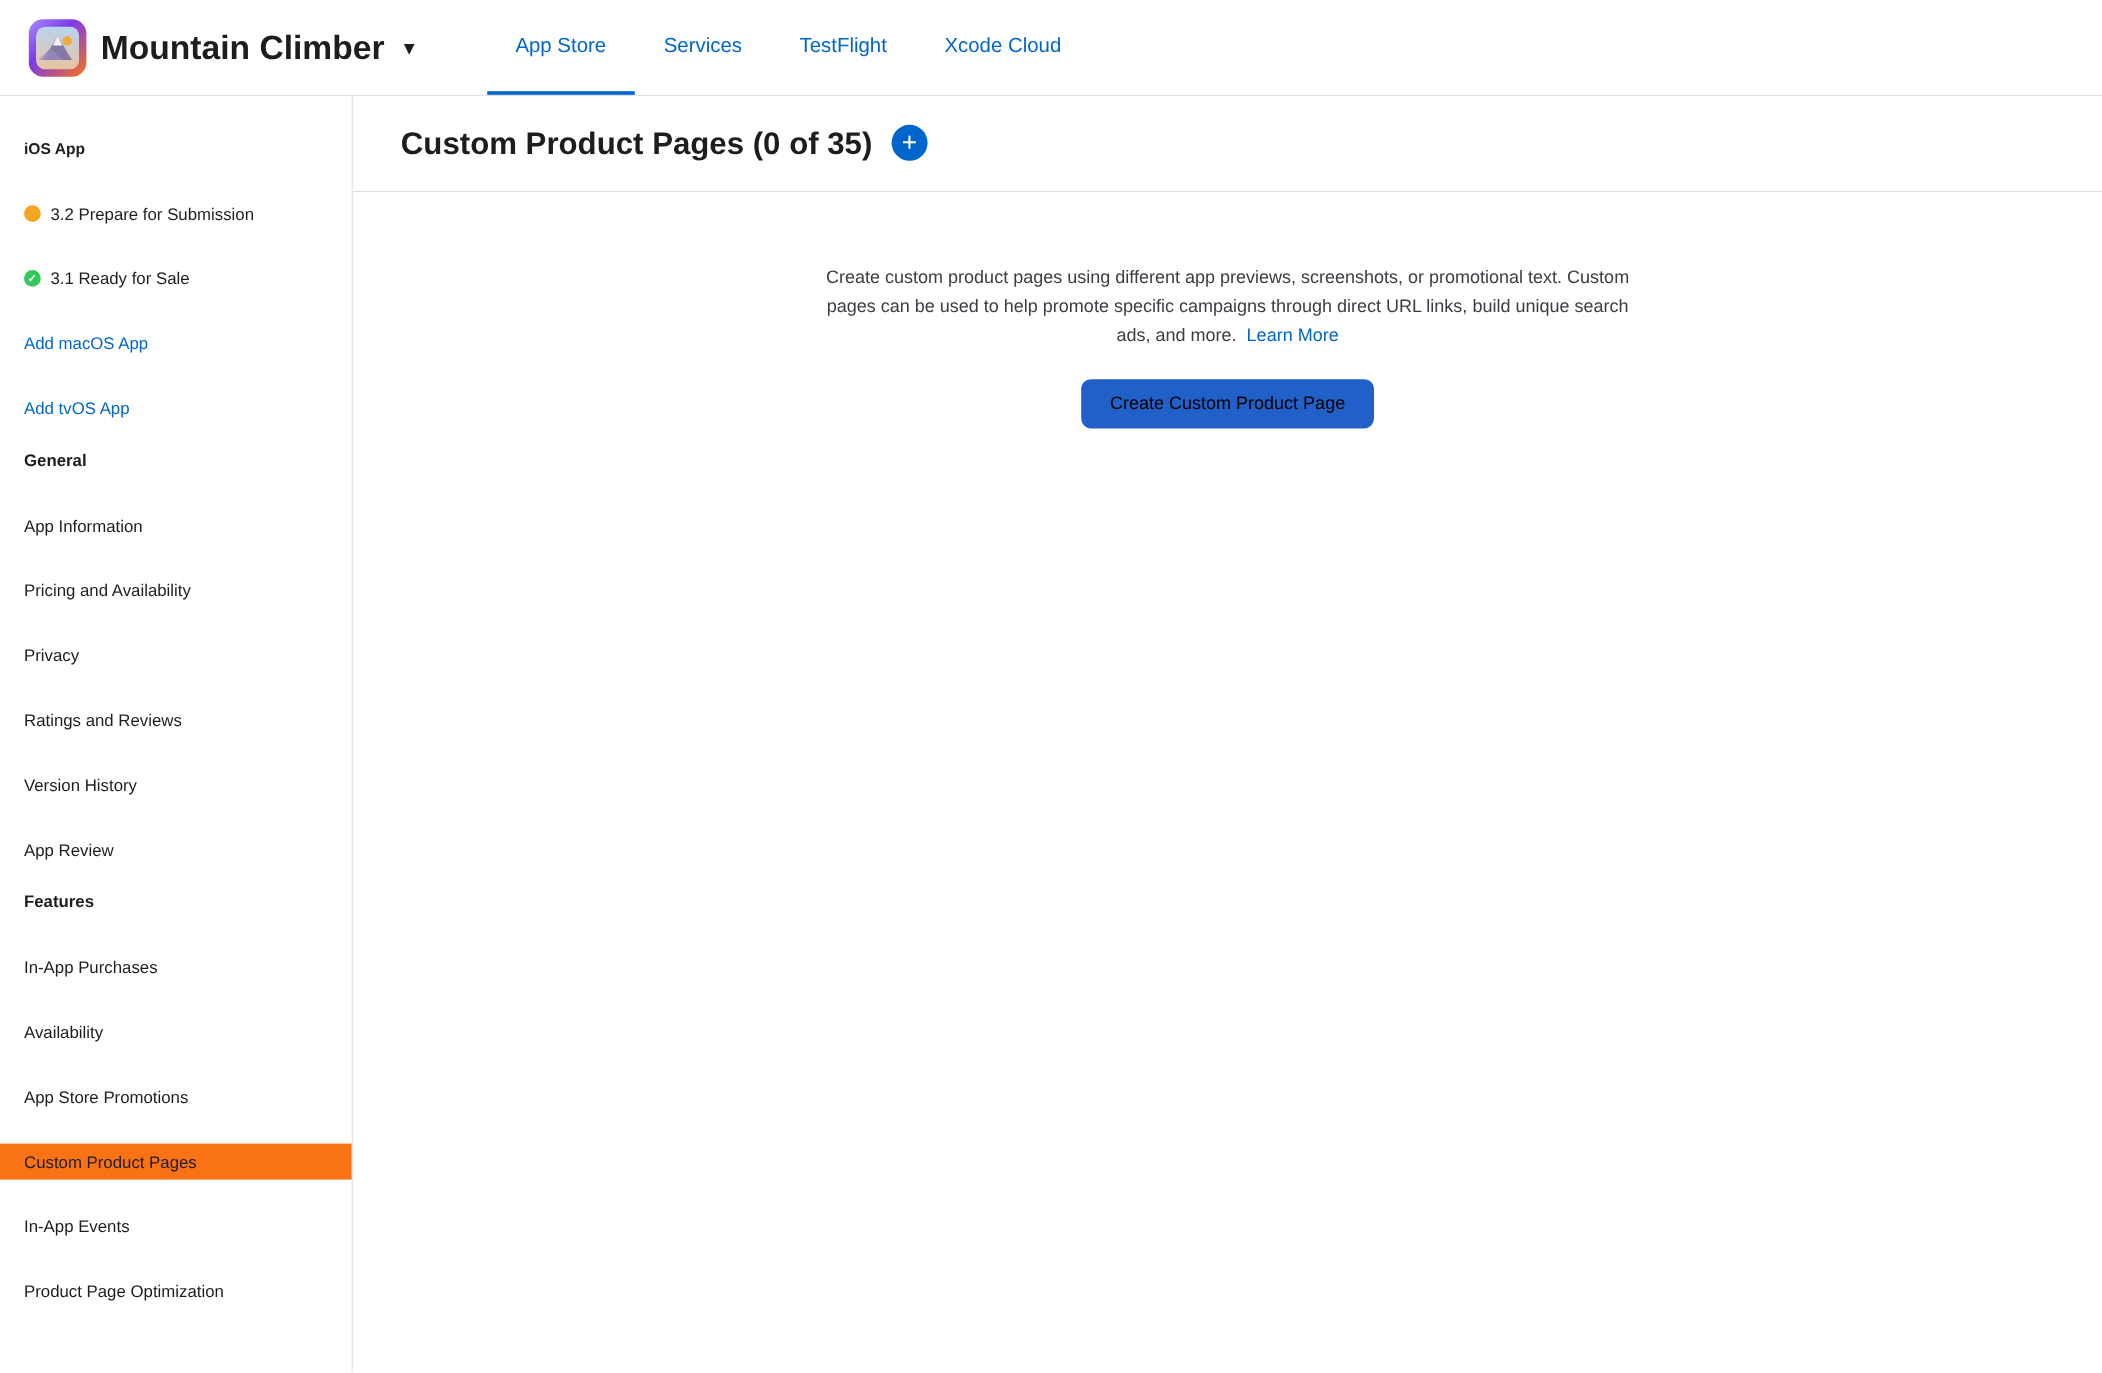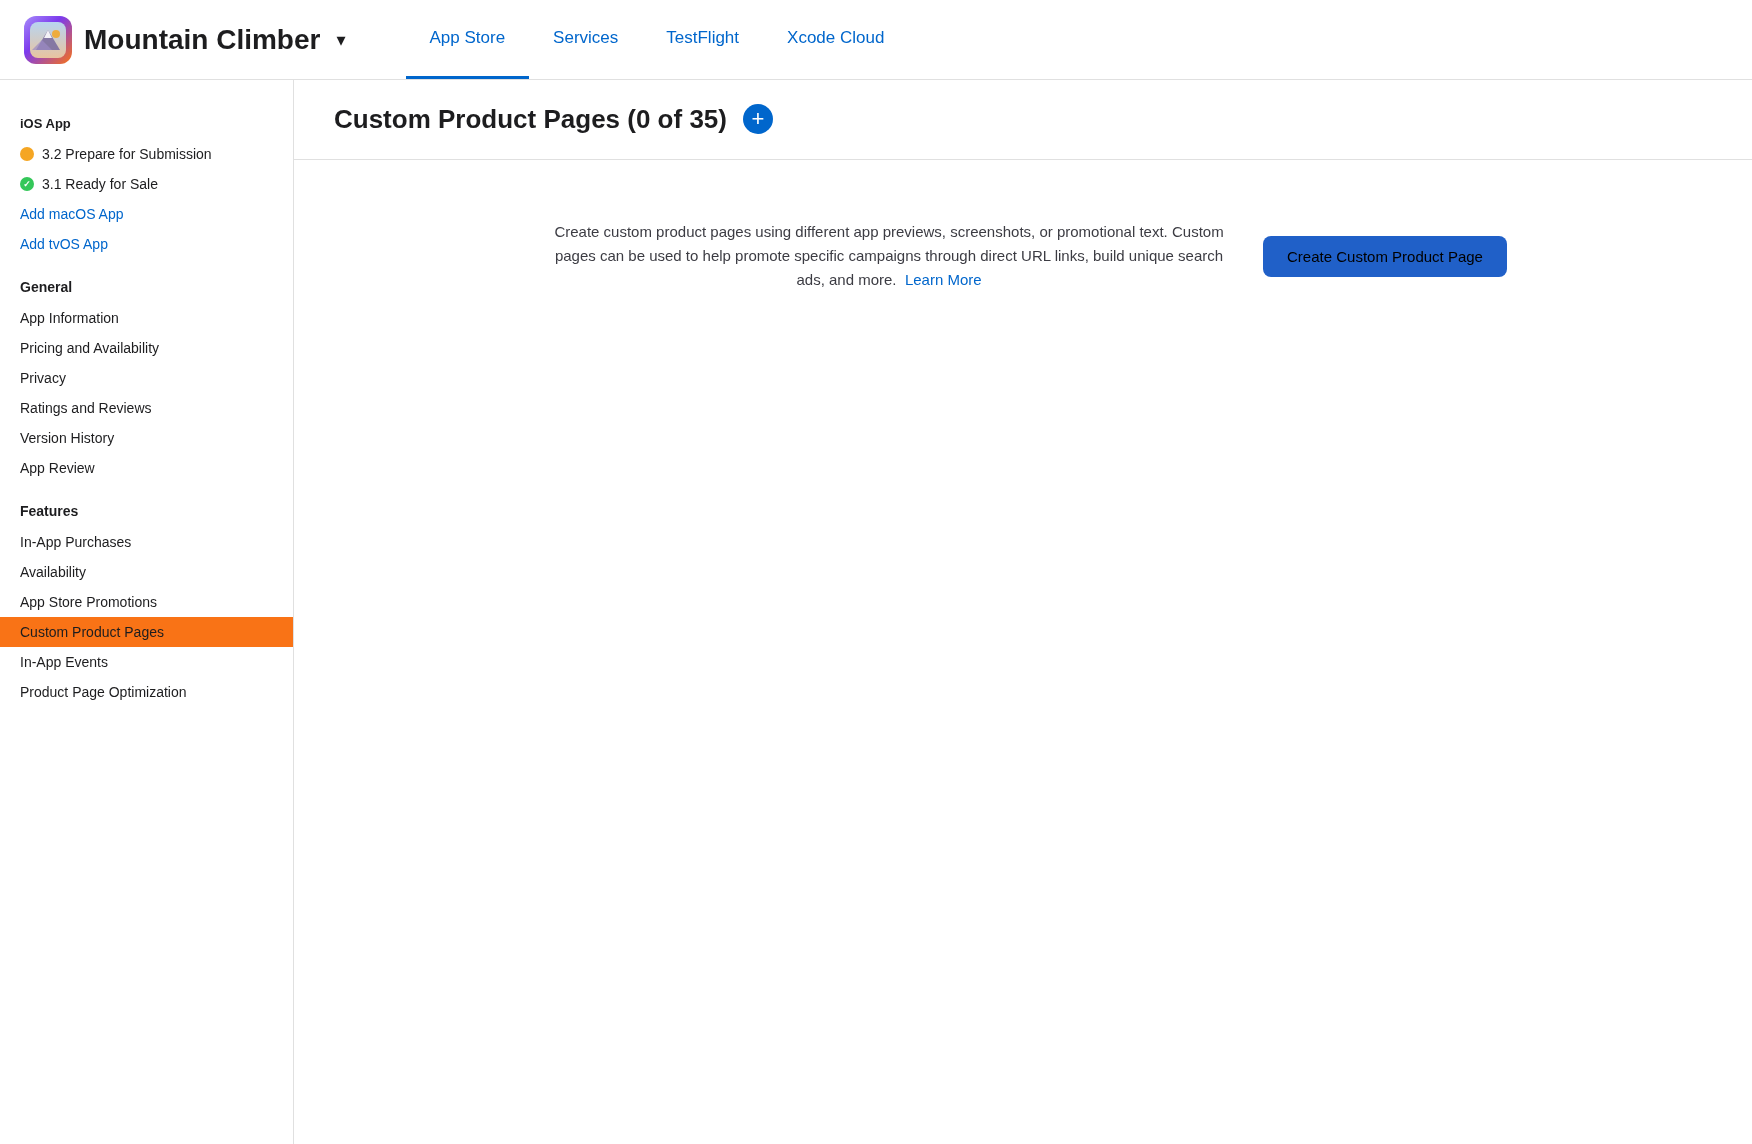--- a/index.html
+++ b/index.html
@@ -112,20 +112,21 @@
 
     .sidebar-item {
       display: flex;
       align-items: center;
       gap: 8px;
       padding: 7px 20px;
       font-size: 14px;
       color: #1d1d1f;
       cursor: pointer;
       text-decoration: none;
+      margin-top: 24px;
     }
 
     .sidebar-item.active {
       background: #f97316;
       border-radius: 0;
     }
 
     .sidebar-item.link {
       color: #0066cc;
     }
@@ -198,21 +199,21 @@
     }
 
     .divider {
       height: 1px;
       background: #e0e0e0;
       margin: 0 -40px;
     }
 
     .empty-state {
       display: flex;
-      flex-direction: row;
+      flex-direction: column;
       align-items: center;
       justify-content: center;
       padding: 60px 40px;
       text-align: center;
       gap: 24px;
     }
 
     .empty-state-description {
       font-size: 15px;
       color: #3c3c43;

